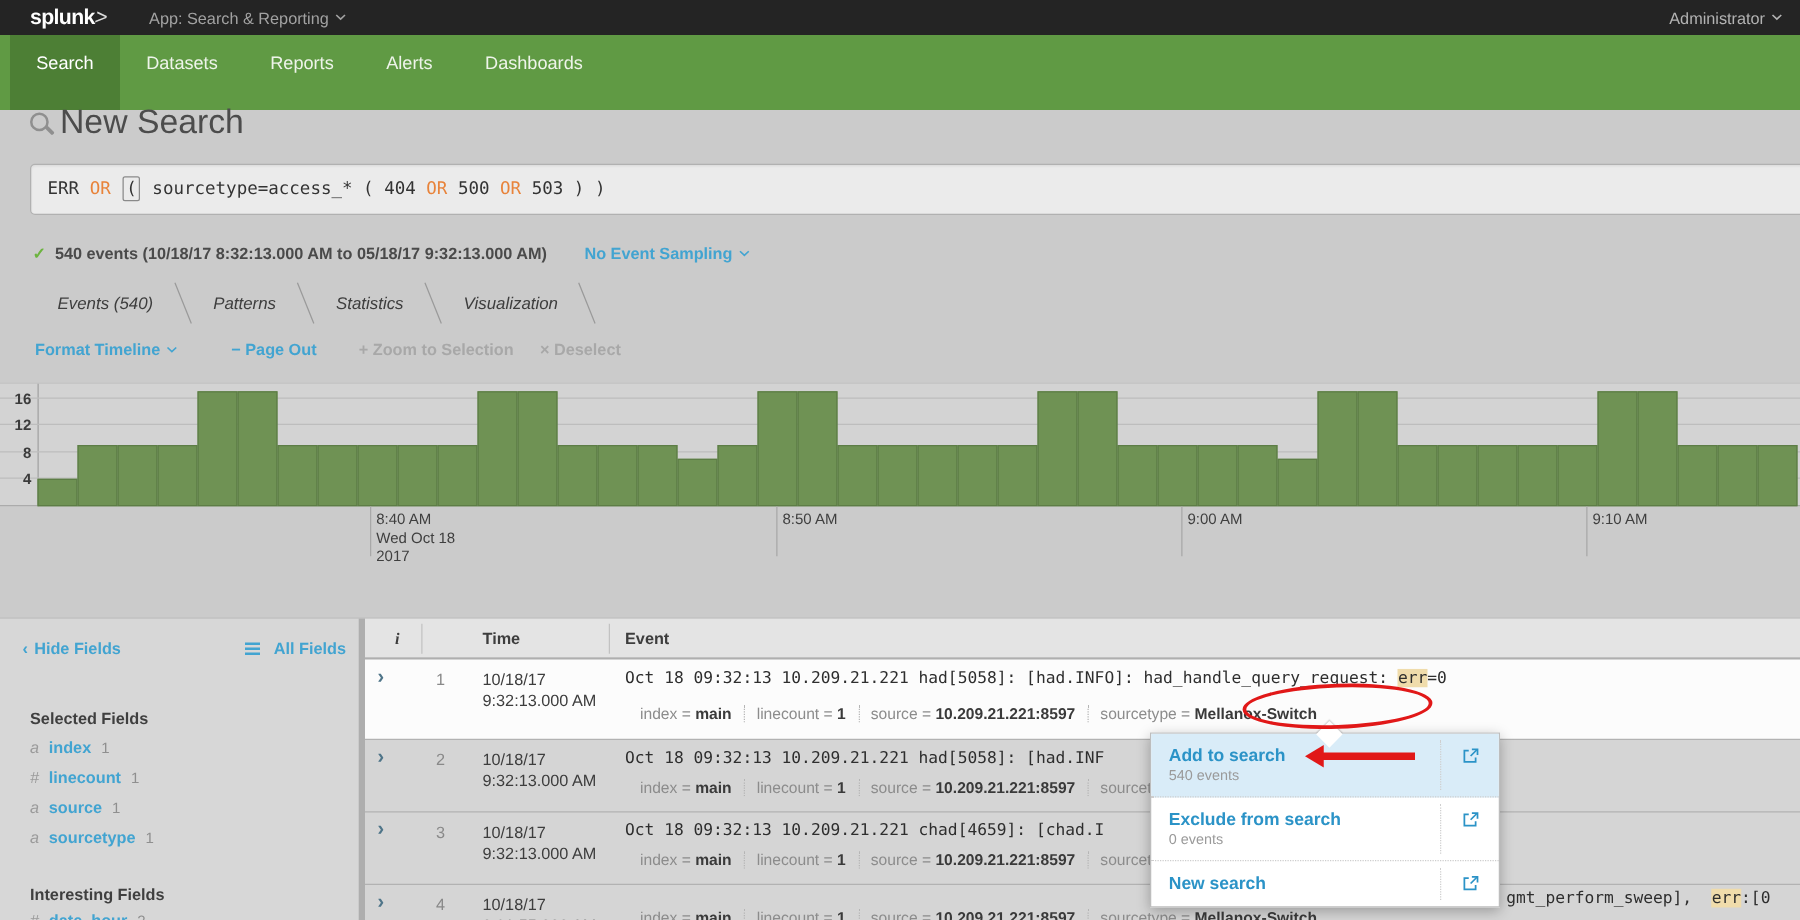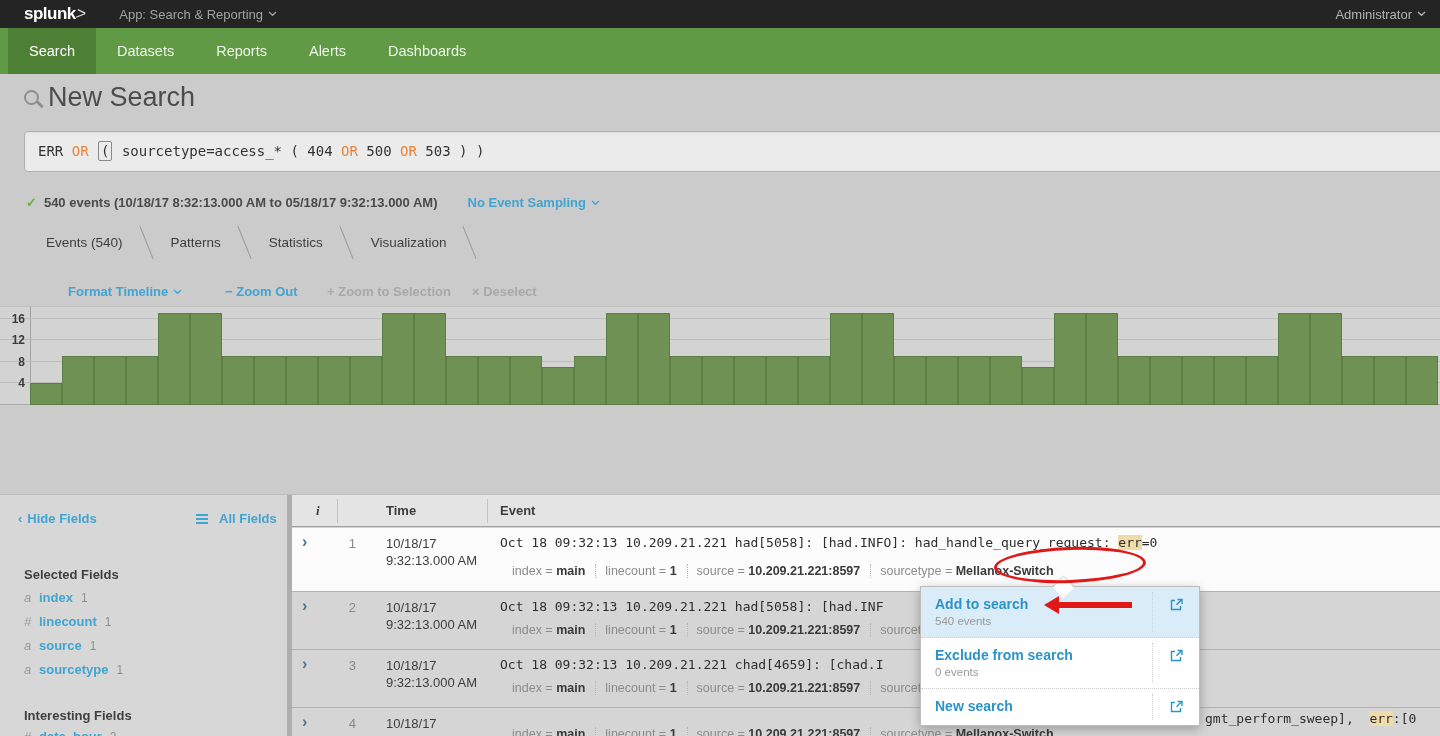--- a/index.html
+++ b/index.html
@@ -9,45 +9,45 @@
 
   
   .topbar { position:absolute; left:0; top:0; width:1440px; height:28px; background:#242424; display:flex; align-items:center; }
   .logo { margin-left:24px; color:#fff; font-weight:bold; font-size:17px; letter-spacing:-0.5px; }
   .logo .gt { color:#dcdcdc; font-weight:400; display:inline-block; transform:skewX(-12deg); }
   .appmenu { margin-left:34px; color:#a2a2a2; font-size:13px; display:flex; align-items:center; gap:5px; }
   .usermenu { margin-left:auto; margin-right:14px; color:#b3b3b3; font-size:13px; display:flex; align-items:center; gap:5px; }
   .chev { display:inline-block; }
 
   
-  .navbar { position:absolute; left:0; top:28px; width:1440px; height:46px; background:#609a44; display:flex; padding-left:8px; }
+  .navbar { position:absolute; left:0; top:28px; width:1440px; height:60px; background:#609a44; display:flex; padding-left:8px; }
   .nav-item { line-height:46px; padding:0 21px; color:#eef4ea; font-size:14.5px; }
   .nav-item.active { background:#4d7f35; color:#fff; }
 
   
   .page-title { position:absolute; left:24px; top:82px; font-size:27px; font-weight:400; color:#4c4c4c; display:flex; align-items:center; }
   .mag { width:15px; height:15px; border:2px solid #8f8f8f; border-radius:50%; position:relative; display:inline-block; margin-right:9px; }
   .mag::after { content:''; position:absolute; width:8px; height:2.5px; background:#8f8f8f; transform:rotate(45deg); right:-7px; bottom:-2px; border-radius:1px; }
   .query-box { position:absolute; left:24px; top:131px; right:-6px; height:41px; background:#ebebeb; border:1px solid #b1b1b1; border-radius:4px; line-height:39px; padding-left:13px; font-family:"DejaVu Sans Mono",monospace; font-size:14px; color:#333; white-space:pre; box-shadow:inset 0 1px 2px rgba(0,0,0,0.07); }
   .q-op { color:#e8833a; }
   .q-box { border:1px solid #8a8a8a; border-radius:2px; padding:1px 2px; margin:0 1px; }
   .result-row { position:absolute; left:26px; top:195px; font-size:13px; font-weight:bold; color:#4a4a4a; display:flex; align-items:center; }
   .check-icon { color:#6cb43f; margin-right:7px; font-size:13px; }
   .tlink { color:#42a4d1; text-decoration:none; display:inline-flex; align-items:center; gap:5px; cursor:pointer; }
   .sampling { margin-left:30px; }
 
   
   .tabs { position:absolute; left:0; top:227px; width:1440px; height:31px; display:flex; padding-left:22px; }
-  .tab { position:relative; line-height:31px; padding:0 24px; font-size:13.5px; color:#3e3e3e; }
+  .tab { position:relative; line-height:31px; padding:0 24px; font-size:13.5px; color:#3e3e3e;font-style:italic; }
   .tab::after { content:''; position:absolute; right:0; top:-2px; height:35px; width:1px; background:#9a9a9a; transform:rotate(-22deg); }
   .tab.active::before { content:''; position:absolute; inset:0; background:#eeeeee; clip-path:polygon(0 0, calc(100% - 13px) 0, 100% 100%, 0 100%); z-index:-1; }
 
   
   .tl-controls { position:absolute; left:0; top:272px; width:1440px; height:24px; font-size:13px; font-weight:bold; }
-  .tl-controls > span { position:absolute; top:12px;margin-left:40px; }
+  .tl-controls > span { position:absolute; top:0; }
   .ctl-format { left:28px; }
   .ctl-zoomout { left:185px; color:#42a4d1; }
   .ctl-zoomsel { left:287px; color:#a8a8a8; }
   .ctl-deselect { left:432px; color:#a8a8a8; }
 
   
   .chart { position:absolute; left:0; top:306px; width:1440px; height:99px; background:#d3d3d3; border-top:1px solid #c2c2c2; }
   .gridline { position:absolute; left:0; right:0; height:1px; background:#bdbdbd; }
   .ylabel { position:absolute; left:0; width:25px; text-align:right; font-size:12px; font-weight:bold; color:#3b3b3b; }
   .yaxis { position:absolute; left:30px; top:0; bottom:0; width:1px; background:#a2a2a2; }
@@ -171,21 +171,21 @@
       <div class="tab">Visualization</div>
     </div>
 
   <div class="tl-controls">
     <span class="ctl-format tlink">
       <span>Format Timeline</span>
       <svg class="chev" width="9" height="6" viewBox="0 0 9 6">
           <path d="M1 1l3.5 3.3L8 1" fill="none" stroke="currentColor" stroke-width="1.3"></path>
         </svg>
     </span>
-    <span class="ctl-zoomout">− Zoom Out</span>
+    <span class="ctl-zoomout">− Page Out</span>
     <span class="ctl-zoomsel">+ Zoom to Selection</span>
     <span class="ctl-deselect">× Deselect</span>
   </div>
 
   <div class="chart" id="chart">
     <div class="yaxis"></div>
     <div class="baseline"></div>
   <div class="gridline" style="bottom: 21.6px;"></div>
       <div class="ylabel" style="bottom: 14.6px;">4</div>
       <div class="gridline" style="bottom: 43.2px;"></div>
@@ -232,20 +232,40 @@
       <div class="bar" style="left: 1150px; width: 32px; height: 48.6px; background: rgb(111, 146, 84); border-color: rgb(93, 125, 70);"></div>
       <div class="bar" style="left: 1182px; width: 32px; height: 48.6px; background: rgb(111, 146, 84); border-color: rgb(93, 125, 70);"></div>
       <div class="bar" style="left: 1214px; width: 32px; height: 48.6px; background: rgb(111, 146, 84); border-color: rgb(93, 125, 70);"></div>
       <div class="bar" style="left: 1246px; width: 32px; height: 48.6px; background: rgb(111, 146, 84); border-color: rgb(93, 125, 70);"></div>
       <div class="bar" style="left: 1278px; width: 32px; height: 91.8px; background: rgb(111, 146, 84); border-color: rgb(93, 125, 70);"></div>
       <div class="bar" style="left: 1310px; width: 32px; height: 91.8px; background: rgb(111, 146, 84); border-color: rgb(93, 125, 70);"></div>
       <div class="bar" style="left: 1342px; width: 32px; height: 48.6px; background: rgb(111, 146, 84); border-color: rgb(93, 125, 70);"></div>
       <div class="bar" style="left: 1374px; width: 32px; height: 48.6px; background: rgb(111, 146, 84); border-color: rgb(93, 125, 70);"></div>
       <div class="bar" style="left: 1406px; width: 32px; height: 48.6px; background: rgb(111, 146, 84); border-color: rgb(93, 125, 70);"></div>
     </div>
+  <div class="xticks" id="xticks">
+      <div class="xtick-line" style="left: 296px;"></div>
+      <div class="xtick-label" style="left: 301px;">
+        <div>8:40 AM</div>
+        <div>Wed Oct 18</div>
+        <div>2017</div>
+      </div>
+      <div class="xtick-line" style="left: 621px;"></div>
+      <div class="xtick-label" style="left: 626px;">
+        <div>8:50 AM</div>
+      </div>
+      <div class="xtick-line" style="left: 945px;"></div>
+      <div class="xtick-label" style="left: 950px;">
+        <div>9:00 AM</div>
+      </div>
+      <div class="xtick-line" style="left: 1269px;"></div>
+      <div class="xtick-label" style="left: 1274px;">
+        <div>9:10 AM</div>
+      </div>
+    </div>
 
   <div class="list-controls">
     <span class="lc-list tlink">
       <span>List</span>
       <svg class="chev" width="9" height="6" viewBox="0 0 9 6">
           <path d="M1 1l3.5 3.3L8 1" fill="none" stroke="currentColor" stroke-width="1.3"></path>
         </svg>
     </span>
     <span class="lc-format tlink">
       <svg width="12" height="12" viewBox="0 0 12 12">

